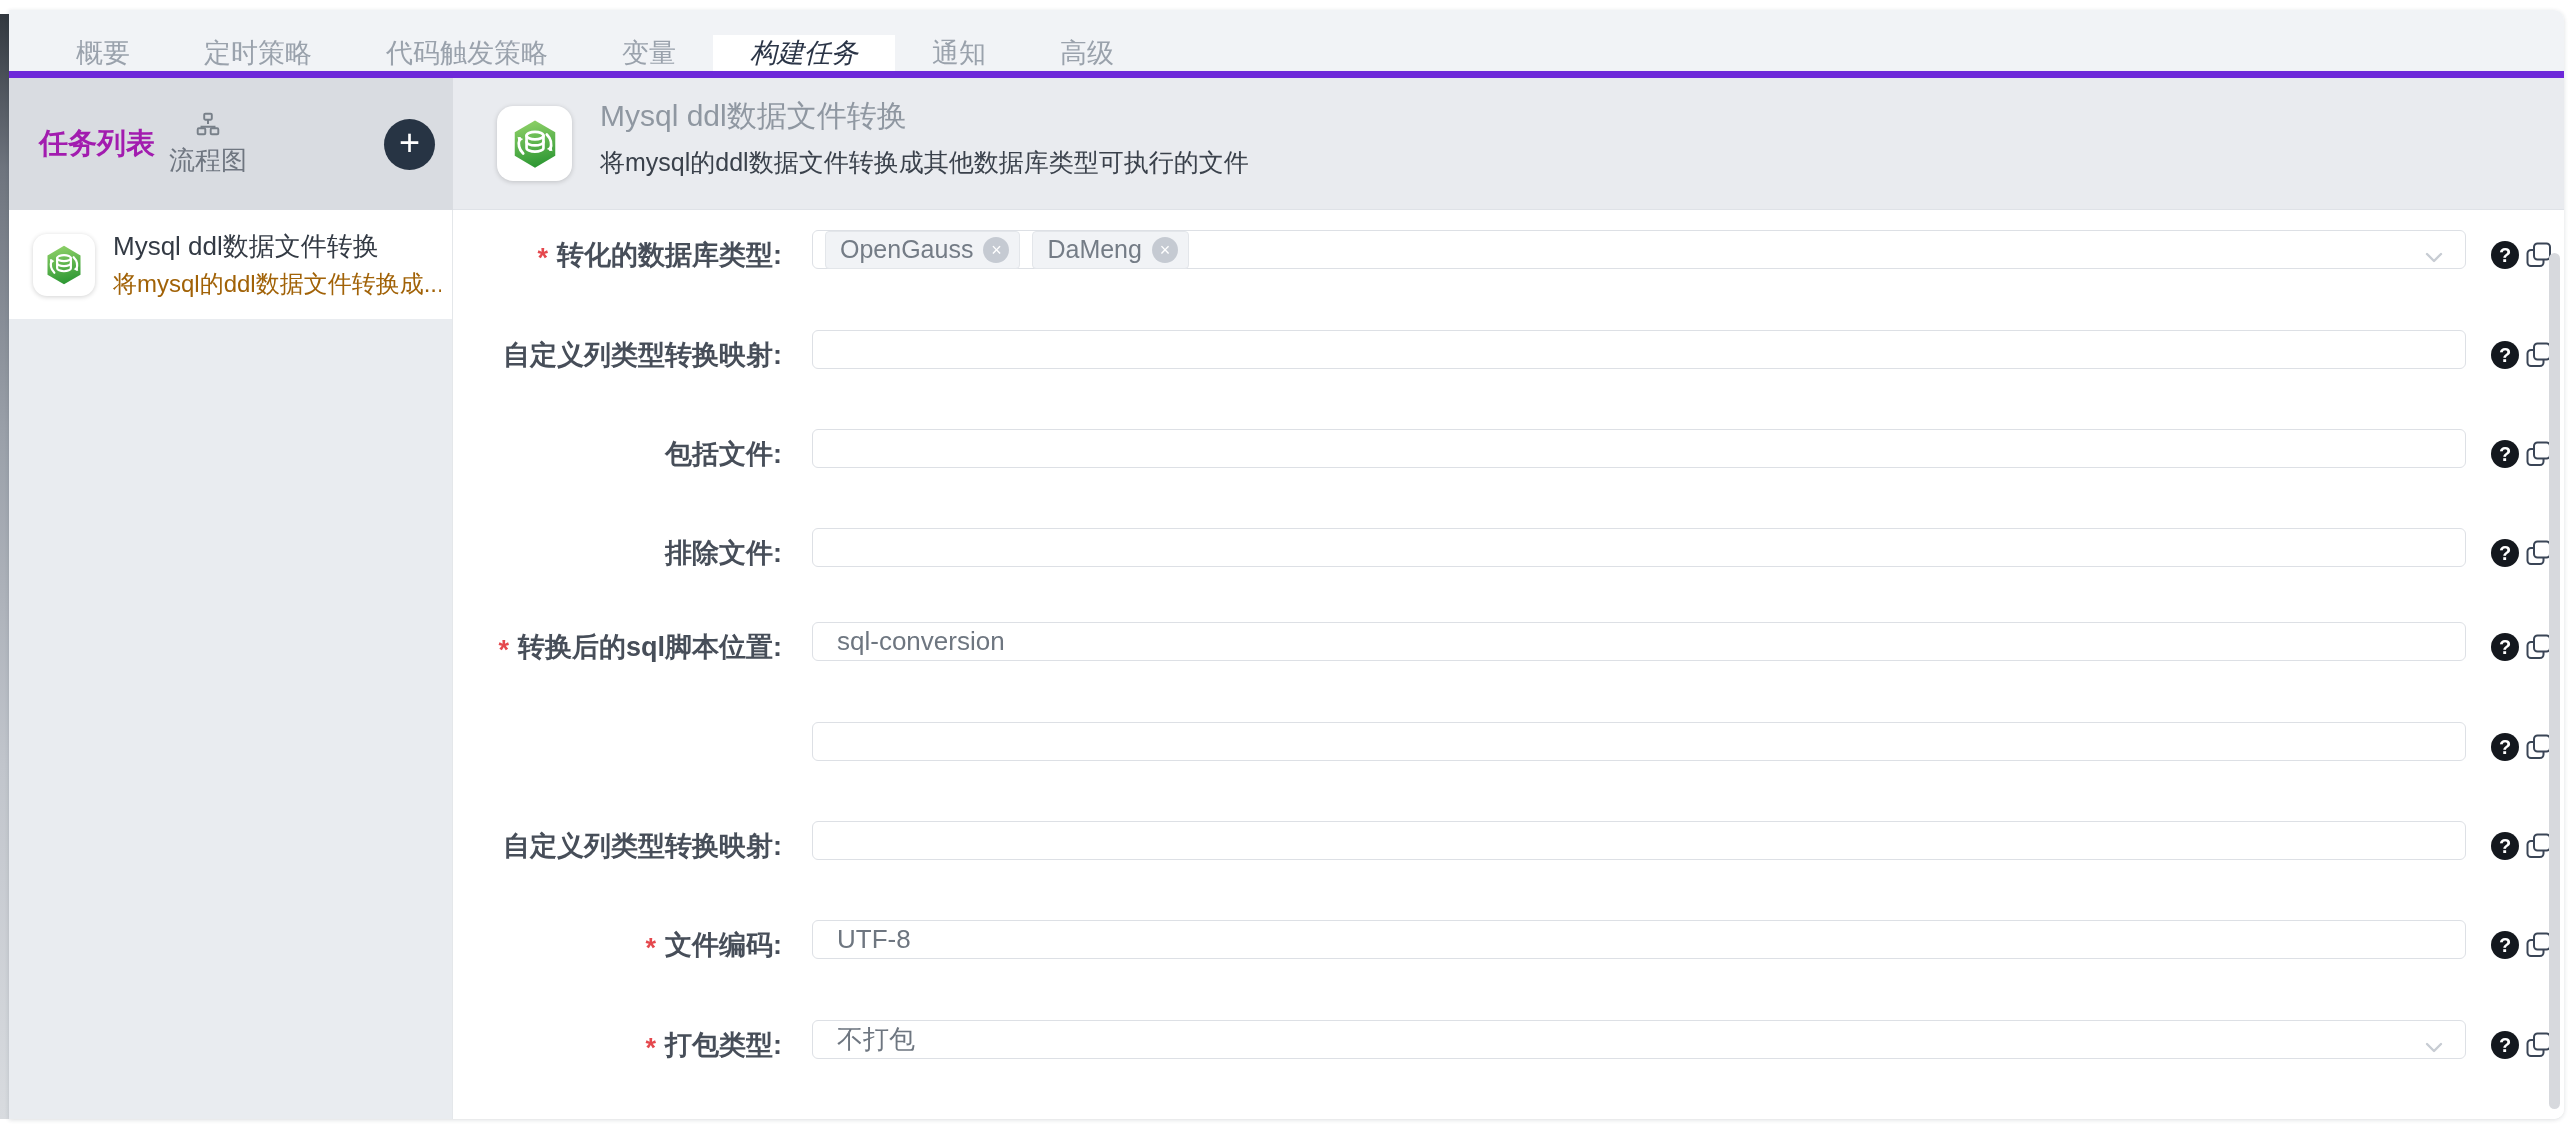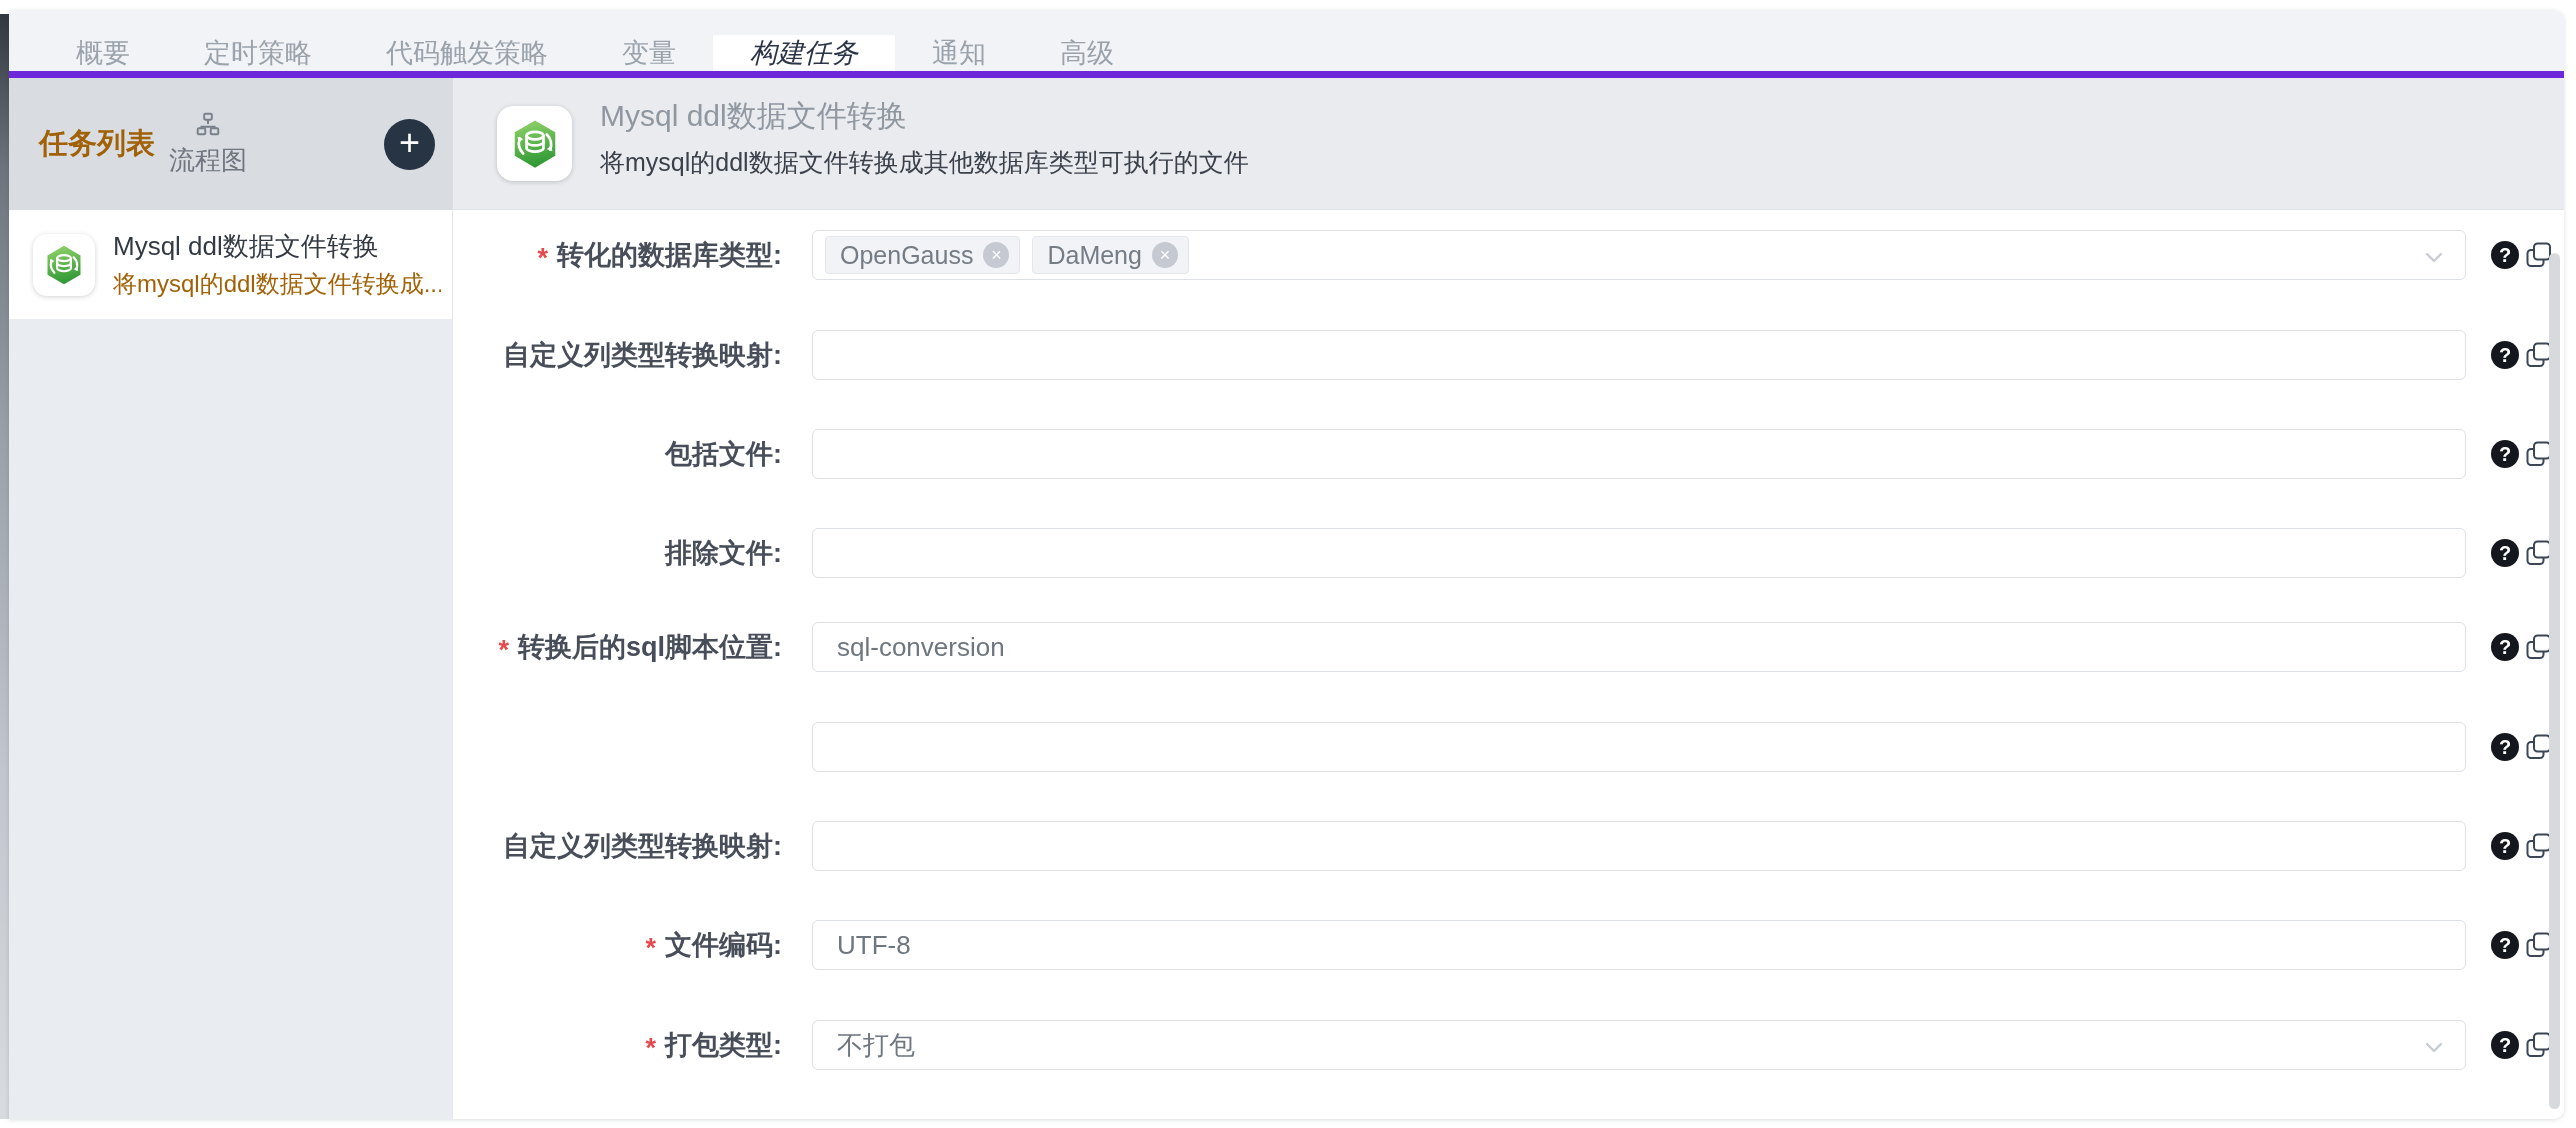--- a/index.html
+++ b/index.html
@@ -15,21 +15,21 @@
 
   
   .tabbar { position:absolute; left:0; top:0; width:100%; height:68px; background:#f1f3f6;
     border-bottom:7px solid #6d28d9; display:flex; align-items:flex-end; padding-left:30px; }
   .tab { padding:0 37px; display:flex; align-items:center; font-size:27px; color:#9aa2ac; cursor:pointer; white-space:nowrap; }
   .tab.active { background:#ffffff; color:#2b3547;font-style:italic; }
 
   
   .sidebar-header { position:absolute; left:0; top:68px; width:444px; height:132px; background:#d9dce1; }
   .sh-left { position:absolute; left:30px; top:0; height:100%; display:flex; align-items:center; gap:14px; }
-  .sh-title { font-size:29px; font-weight:bold; color:#a16207; }
+  .sh-title { font-size:29px; font-weight:bold; color:#a21caf; }
   .sh-flow { display:flex; align-items:center; gap:6px; font-size:26px; color:#6f7680; cursor:pointer;flex-direction:column; }
   .add-btn { position:absolute; right:18px; top:41px; width:51px; height:51px; border-radius:50%;
     background:#273444; color:#ffffff; font-size:36px; font-weight:300; display:flex; align-items:center;
     justify-content:center; cursor:pointer; line-height:1; padding-bottom:4px; }
 
   .sidebar-body { position:absolute; left:0; top:200px; width:444px; height:909px; background:#e9ecf0; border-right:1px solid #e4e7ea; }
   .task-item { position:absolute; left:0; top:0; width:100%; height:109px; background:#ffffff;
     display:flex; align-items:center; padding-left:24px; gap:18px; cursor:pointer; }
   .tile { background:#fff; border-radius:14px; box-shadow:0 1px 5px rgba(0,0,0,.18);
     display:flex; align-items:center; justify-content:center; flex:0 0 auto; }
@@ -45,21 +45,21 @@
   .mh-title { position:absolute; left:147px; top:18px; font-size:30px; color:#8f97a1; }
   .mh-desc { position:absolute; left:147px; top:68px; font-size:25px; color:#3a414b; }
 
   .main-body { position:absolute; left:444px; top:200px; width:2111px; height:909px; background:#ffffff; }
 
   
   .form-row { position:absolute; left:444px; width:2111px; height:50px; }
   .lbl { position:absolute; top:0; height:50px; right:1782px; display:flex; align-items:center;
     font-size:27px; font-weight:bold; color:#474e59; white-space:nowrap; }
   .req { color:#e5484d; margin-right:9px; font-size:27px; padding-top:6px; }
-  .field { position:absolute; left:359px; top:0; width:1654px; height:50px; background:#fff;
+  .field { position:absolute; left:359px; top:0; width:1654px; height:39px; background:#fff;
     border:1px solid #dde0e5; border-radius:6px; }
   input.field { padding:0 24px; font-size:26px; color:#6e7680; outline:none; font-family:"Liberation Sans","DejaVu Sans",sans-serif; }
   .selectbox { display:flex; align-items:center; padding:0 64px 0 12px; cursor:pointer; }
   .selectbox.plain { padding-left:24px; font-size:26px; color:#6e7680; }
   .chevron { position:absolute; right:16px; top:11px; }
   .tag { display:inline-flex; align-items:center; height:38px; background:#f1f3f6; border:1px solid #e3e6ea;
     border-radius:4px; padding:0 10px 0 14px; font-size:25px; color:#747c86; margin-right:12px; gap:10px; cursor:default; }
   .tag-close { width:26px; height:26px; border-radius:50%; background:#c5cad2; color:#fff; font-size:18px;
     display:flex; align-items:center; justify-content:center; cursor:pointer; line-height:1; }
   .help-btn { position:absolute; left:2038px; top:11px; width:28px; height:28px; border-radius:50%;

